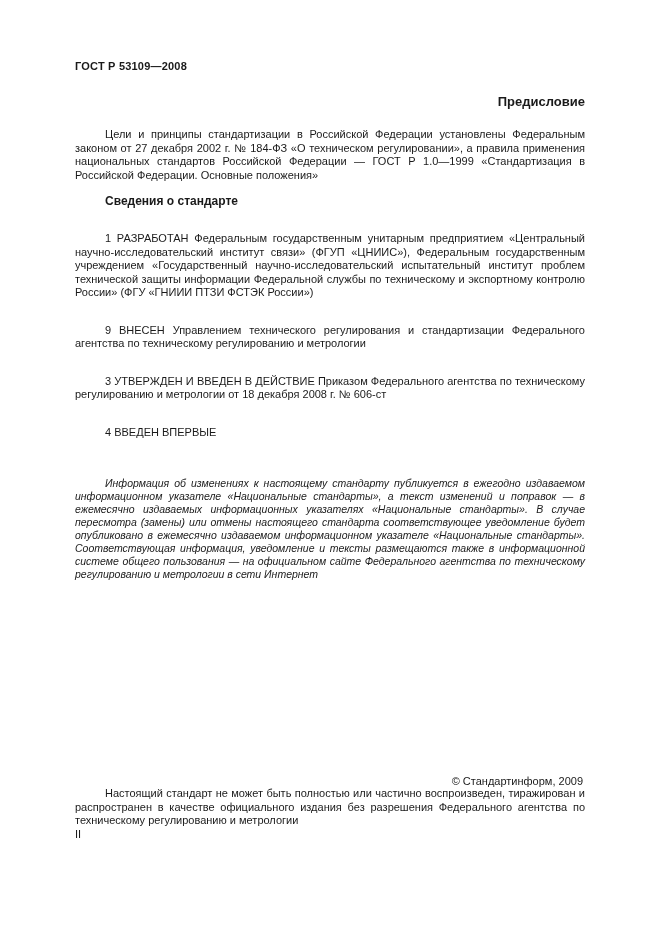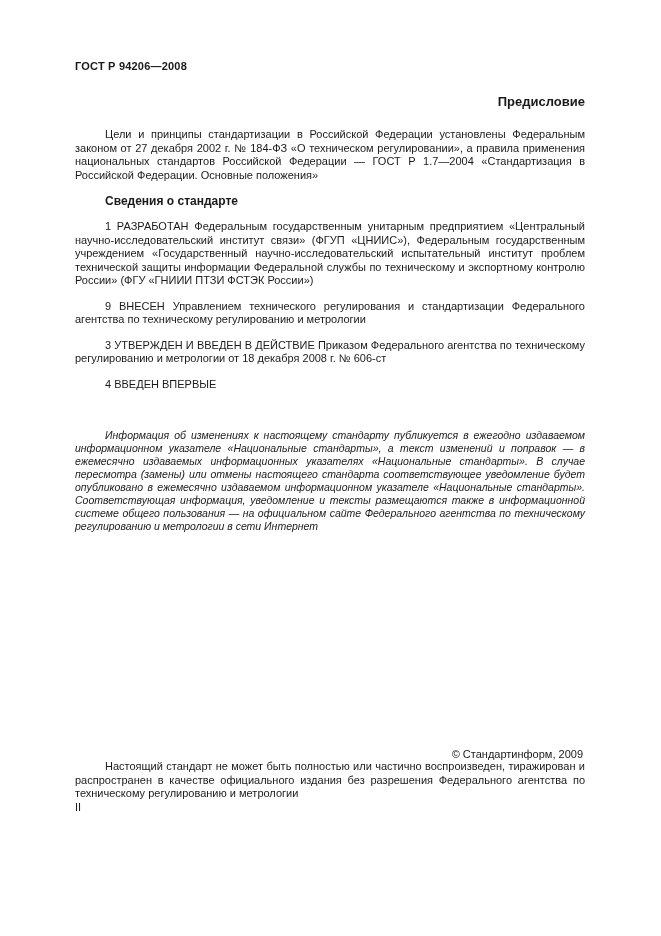--- a/index.html
+++ b/index.html
@@ -33,54 +33,54 @@
     text-align: justify;
     text-indent: 30px;
   }
   .intro { margin-top: 19px; }
   .section-heading {
     font-size: 12px;
     font-weight: bold;
     text-indent: 30px;
     margin-top: 12px;
   }
-  .info-item { margin-top: 12px; }
+  .info-item { margin-top: 24px; }
   .amendments {
     margin-top: 38px;
     font-style: italic;
     font-weight: normal;
     font-size: 10.5px;
     line-height: 13px;
   }
   .bottom-block {
     position: absolute;
     left: 75px;
     right: 76px;
-    top: 748px;
+    top: 775px;
   }
   .copyright {
     font-size: 11px;
     text-align: right;
     padding-right: 2px;
   }
   .reproduction { margin-top: 0; }
   .page-number {
     font-size: 11px;
   }
 </style>
 </head>
 <body>
 
 <div class="page">
 
-  <div class="doc-header">ГОСТ Р 94206—2008</div>
+  <div class="doc-header">ГОСТ Р 53109—2008</div>
 
   <div class="doc-title">Предисловие</div>
 
-  <p class="body-text intro">Цели и принципы стандартизации в Российской Федерации установлены Федеральным законом от 27 декабря 2002 г. № 184-ФЗ «О техническом регулировании», а правила применения национальных стандартов Российской Федерации — ГОСТ Р 1.7—2004 «Стандартизация в Российской Федерации. Основные положения»</p>
+  <p class="body-text intro">Цели и принципы стандартизации в Российской Федерации установлены Федеральным законом от 27 декабря 2002 г. № 184-ФЗ «О техническом регулировании», а правила применения национальных стандартов Российской Федерации — ГОСТ Р 1.0—1999 «Стандартизация в Российской Федерации. Основные положения»</p>
 
   <p class="section-heading">Сведения о стандарте</p>
 
   <p class="body-text info-item">1 РАЗРАБОТАН Федеральным государственным унитарным предприятием «Центральный научно-исследовательский институт связи» (ФГУП «ЦНИИС»), Федеральным государственным учреждением «Государственный научно-исследовательский испытательный институт проблем технической защиты информации Федеральной службы по техническому и экспортному контролю России» (ФГУ «ГНИИИ ПТЗИ ФСТЭК России»)</p>
 
   <p class="body-text info-item">9 ВНЕСЕН Управлением технического регулирования и стандартизации Федерального агентства по техническому регулированию и метрологии</p>
 
   <p class="body-text info-item">3 УТВЕРЖДЕН И ВВЕДЕН В ДЕЙСТВИЕ Приказом Федерального агентства по техническому регулированию и метрологии от 18 декабря 2008 г. № 606-ст</p>
 
   <p class="body-text info-item">4 ВВЕДЕН ВПЕРВЫЕ</p>

